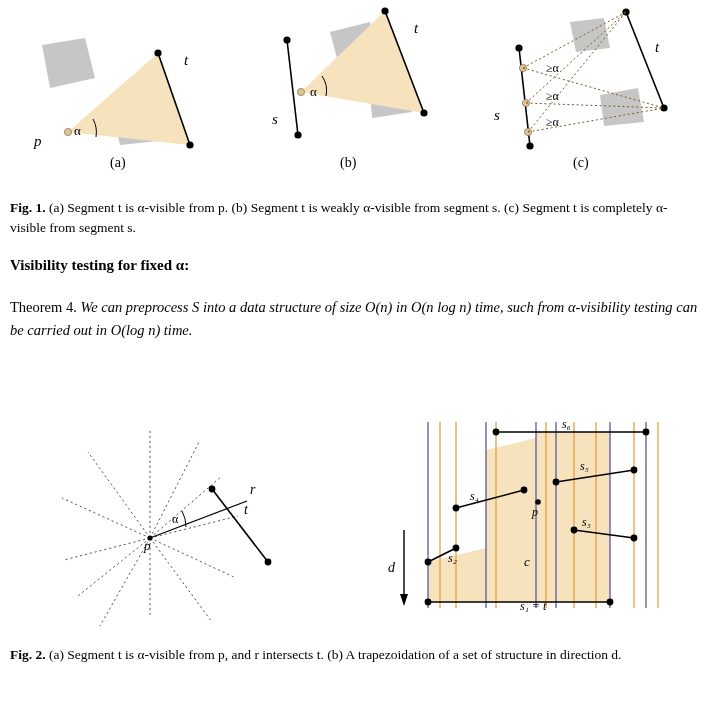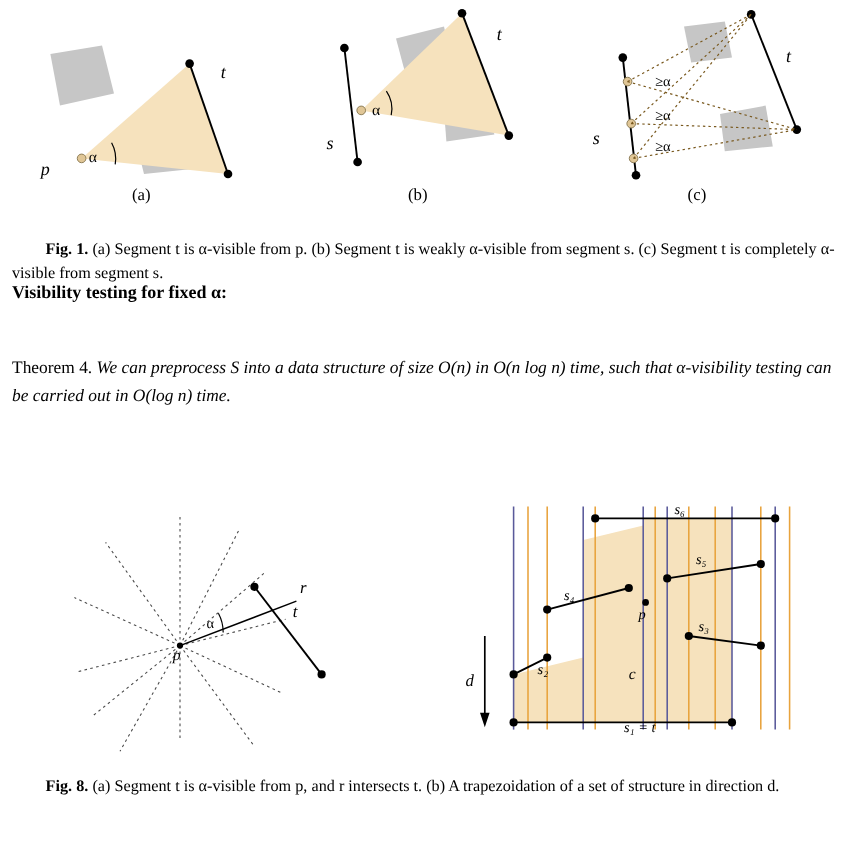--- a/index.html
+++ b/index.html
@@ -31,26 +31,26 @@
   .caption {
     position: absolute;
     left: 10px;
     width: 690px;
     font-size: 13.5px;
     line-height: 1.45;
     text-align: left;
   }
   #fig1-caption { top: 198px; }
   #fig2-caption { top: 645px; }
-  .caption b { font-weight: bold; margin-left: 28px; }
+  .caption b { font-weight: bold; }
 
   .section-head {
     position: absolute;
     left: 10px;
-    top: 236px;
+    top: 257px;
     font-size: 15px;
     font-weight: bold;
     font-family: "Liberation Serif", serif;
   }
   .theorem {
     position: absolute;
     left: 10px;
     top: 296px;
     width: 690px;
     font-size: 14.5px;
@@ -151,21 +151,21 @@
 
   <div class="caption" id="fig1-caption">
     <b>Fig. 1.</b>
     <span>(a) Segment t is α-visible from p. (b) Segment t is weakly α-visible from segment s. (c) Segment t is completely α-visible from segment s.</span>
   </div>
 
   <div class="section-head">Visibility testing for fixed α:</div>
 
   <div class="theorem">
     <span class="thm-name">Theorem 4.</span>
-    <span class="thm-body">We can preprocess S into a data structure of size O(n) in O(n log n) time, such that α-visibility testing can be carried out in O(log n) time.</span>
+    <span class="thm-body">We can preprocess S into a data structure of size O(n) in O(n log n) time, such from α-visibility testing can be carried out in O(log n) time.</span>
   </div>
 
   <div class="fig-block" id="fig2">
     <svg width="708" height="250" viewBox="0 0 708 250">
 
       <g>
         <g stroke="#4a4a4a" stroke-width="0.9" stroke-dasharray="2.2,2.8" fill="none">
           <line x1="150" y1="148" x2="150" y2="40"></line>
           <line x1="150" y1="148" x2="150" y2="225"></line>
           <line x1="150" y1="148" x2="88" y2="62"></line>
@@ -254,17 +254,17 @@
         <text x="582" y="136" font-family="'Liberation Serif',serif" font-size="12" font-style="italic">s₃</text>
         <text x="470" y="110" font-family="'Liberation Serif',serif" font-size="12" font-style="italic">s₄</text>
         <text x="580" y="80" font-family="'Liberation Serif',serif" font-size="12" font-style="italic">s₅</text>
         <text x="562" y="38" font-family="'Liberation Serif',serif" font-size="12" font-style="italic">s₆</text>
         <text x="524" y="176" font-family="'Liberation Serif',serif" font-size="13" font-style="italic">c</text>
       </g>
     </svg>
   </div>
 
   <div class="caption" id="fig2-caption">
-    <b>Fig. 8.</b>
+    <b>Fig. 2.</b>
     <span>(a) Segment t is α-visible from p, and r intersects t. (b) A trapezoidation of a set of structure in direction d.</span>
   </div>
 
 </div>
 
 </body></html>

